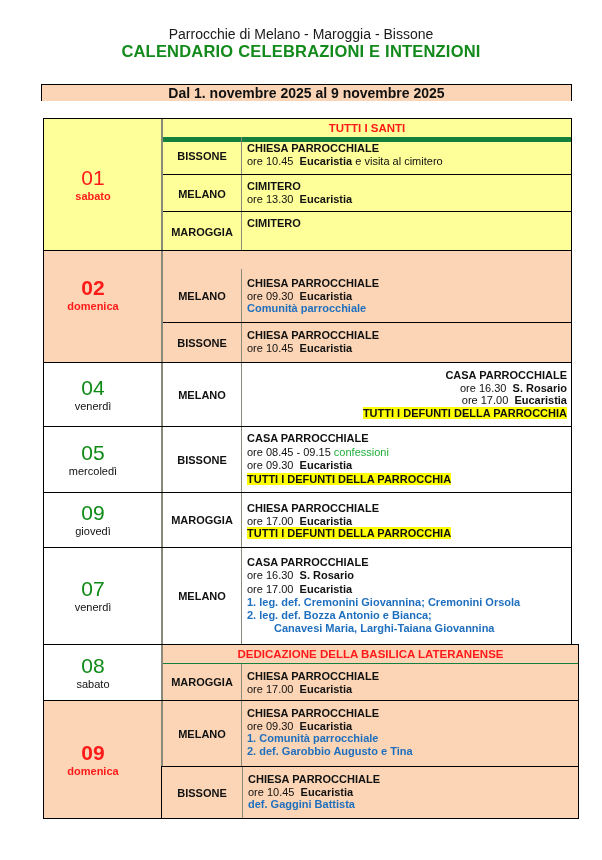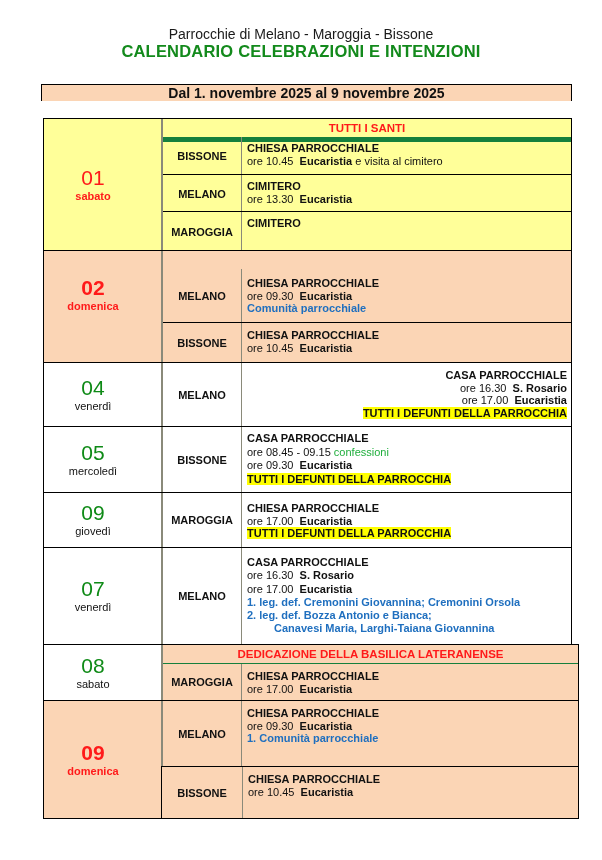--- a/index.html
+++ b/index.html
@@ -204,23 +204,25 @@
     <div class="dayname red bold">domenica</div>
   </div>
   <div class="vline1" style="height:65px;bottom:auto;"></div>
   <div class="sub" style="top:0;height:65px;">
     <div class="place">MELANO</div>
     <div class="vline2"></div>
     <div class="info" style="top:6px;">
       <div class="b">CHIESA PARROCCHIALE</div>
       <div><span>ore 09.30</span>&nbsp; <span class="b">Eucaristia</span></div>
       <div class="blue">1. Comunità parrocchiale</div>
+      <div class="blue">2. def. Garobbio Augusto e Tina</div>
     </div>
   </div>
   <div class="sub" style="top:65px;bottom:0;left:117px;border-top:1px solid #000;border-left:1px solid #000;">
     <div class="place" style="width:80px;">BISSONE</div>
     <div class="vline2" style="left:80px;"></div>
     <div class="info" style="top:6px;left:86px;">
       <div class="b">CHIESA PARROCCHIALE</div>
       <div><span>ore 10.45</span>&nbsp; <span class="b">Eucaristia</span></div>
+      <div class="blue">def. Gaggini Battista</div>
     </div>
   </div>
 </div>
 
 </body></html>

